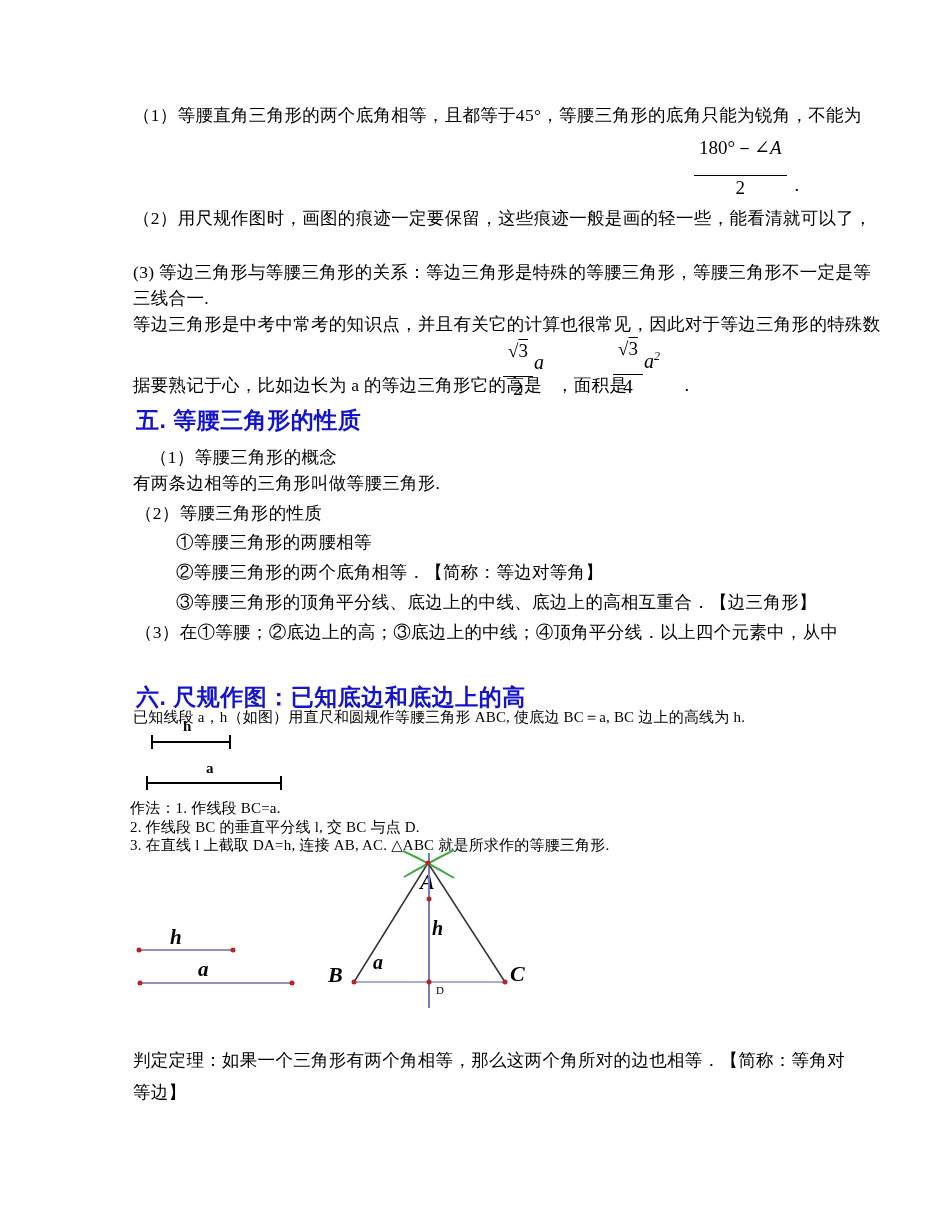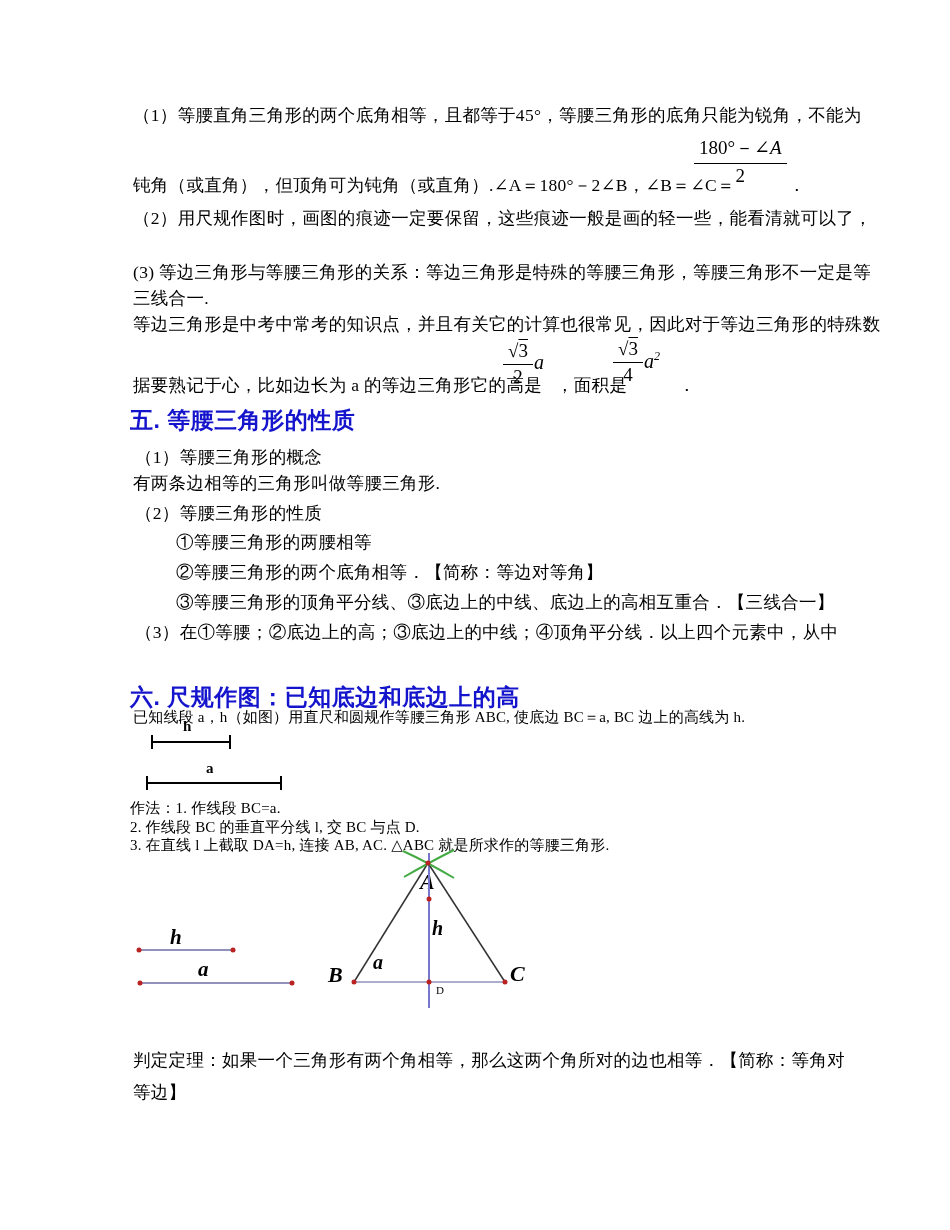--- a/index.html
+++ b/index.html
@@ -11,38 +11,40 @@
     color:#000;
     overflow:hidden;
     margin:0 auto;
   }
   .tl{
     position:absolute;
     font-size:17.5px;
     line-height:1.2;
     white-space:nowrap;
     letter-spacing:0.3px;
+    font-family:Liberation Serif, serif;
   }
   .tl.small{font-size:15px;letter-spacing:0.2px;}
   .h1{
     position:absolute;
     font-family:"Liberation Sans","DejaVu Sans",sans-serif;
     font-weight:bold;
     font-size:23px;
     color:#1414cc;
     white-space:nowrap;
     letter-spacing:0.5px;
+    margin-left:6px;
   }
   .frac{
     position:absolute;
     text-align:center;
     font-size:19px;
     font-family:"Liberation Serif","DejaVu Serif",serif;
   }
-  .frac .num{border-bottom:1.5px solid #000;padding:0 5px 2px 5px;}
+  .frac .num{border-bottom:1.5px solid #000;padding:0 5px 14px 5px;}
   .frac .den{padding-top:1px;}
   .frac i{font-style:italic;}
   .ovl{text-decoration:overline;}
   .mvar{
     position:absolute;
     font-size:20px;
     font-style:italic;
     font-family:"Liberation Serif","DejaVu Serif",serif;
     white-space:nowrap;
   }
@@ -56,21 +58,20 @@
   .dlabel.italic{font-style:italic;font-weight:bold;}
   svg.layer{position:absolute;left:0;top:0;pointer-events:none;}
 </style>
 </head>
 <body>
 
 <div class="page">
 
   <div class="tl" style="left:133px;top:105px">（1）等腰直角三角形的两个底角相等，且都等于45°，等腰三角形的底角只能为锐角，不能为</div>
 
-  <div class="tl" style="left:133px;top:175px">钝角（或直角），但顶角可为钝角（或直角）.∠A＝180°－2∠B，∠B＝∠C＝</div>
   <div class="frac" style="left:694px;top:135px">
     <div class="num"><span>180°－</span><i>∠A</i></div>
     <div class="den">2</div>
   </div>
   <div class="tl" style="left:788px;top:175px">．</div>
 
   <div class="tl" style="left:133px;top:208px">（2）用尺规作图时，画图的痕迹一定要保留，这些痕迹一般是画的轻一些，能看清就可以了，</div>
   <div class="tl" style="left:133px;top:262px">(3) 等边三角形与等腰三角形的关系：等边三角形是特殊的等腰三角形，等腰三角形不一定是等</div>
   <div class="tl" style="left:133px;top:288px">三线合一.</div>
   <div class="tl" style="left:133px;top:375px">据要熟记于心，比如边长为 a 的等边三角形它的高是</div>
@@ -83,26 +84,26 @@
   <div class="mvar" style="left:534px;top:351px">a</div>
   <div class="tl" style="left:556px;top:375px">，面积是</div>
   <div class="frac" style="left:613px;top:338px">
     <div class="num"><span>√</span><span class="ovl">3</span></div>
     <div class="den">4</div>
   </div>
   <div class="mvar" style="left:644px;top:349px"><i>a</i><sup>2</sup></div>
   <div class="tl" style="left:678px;top:375px">．</div>
 
   <div class="h1" style="left:130px;top:405px">五. 等腰三角形的性质</div>
-  <div class="tl" style="left:135px;top:447px">（1）等腰三角形的概念</div>
+  <div class="tl" style="left:150px;top:447px">（1）等腰三角形的概念</div>
   <div class="tl" style="left:133px;top:473px">有两条边相等的三角形叫做等腰三角形.</div>
   <div class="tl" style="left:135px;top:503px">（2）等腰三角形的性质</div>
   <div class="tl" style="left:176px;top:532px">①等腰三角形的两腰相等</div>
   <div class="tl" style="left:176px;top:562px">②等腰三角形的两个底角相等．【简称：等边对等角】</div>
-  <div class="tl" style="left:176px;top:592px">③等腰三角形的顶角平分线、③底边上的中线、底边上的高相互重合．【三线合一】</div>
+  <div class="tl" style="left:176px;top:592px">③等腰三角形的顶角平分线、底边上的中线、底边上的高相互重合．【边三角形】</div>
   <div class="tl" style="left:135px;top:622px">（3）在①等腰；②底边上的高；③底边上的中线；④顶角平分线．以上四个元素中，从中</div>
 
   <div class="h1" style="left:130px;top:682px">六. 尺规作图：已知底边和底边上的高</div>
   <div class="tl small" style="left:133px;top:708px">已知线段 a，h（如图）用直尺和圆规作等腰三角形 ABC, 使底边 BC＝a, BC 边上的高线为 h.</div>
 
   <div class="dlabel bold" style="left:183px;top:718px;font-size:15px">h</div>
   <div class="dlabel bold" style="left:206px;top:760px;font-size:15px">a</div>
 
   <div class="tl small" style="left:130px;top:799px">作法：1. 作线段 BC=a.</div>
   <div class="tl small" style="left:130px;top:818px">2. 作线段 BC 的垂直平分线 l, 交 BC 与点 D.</div>

